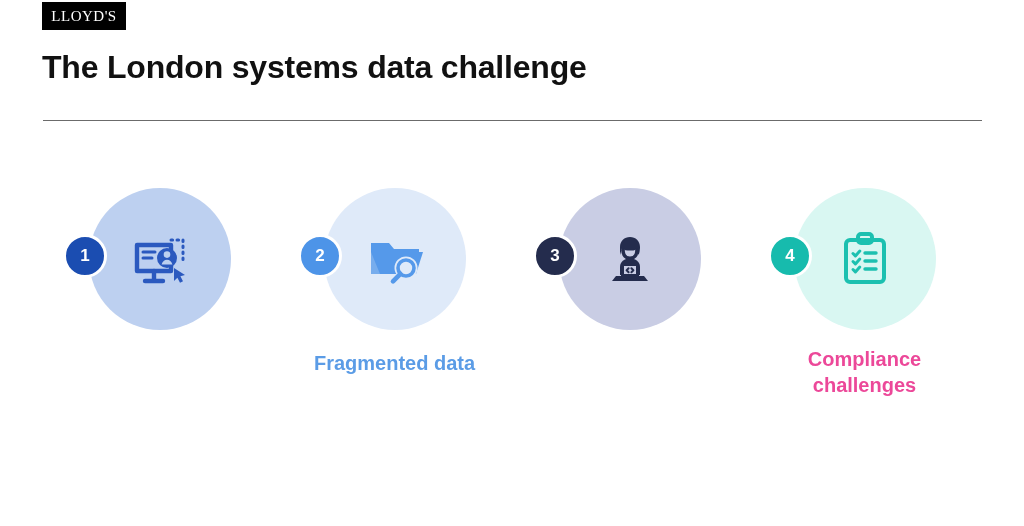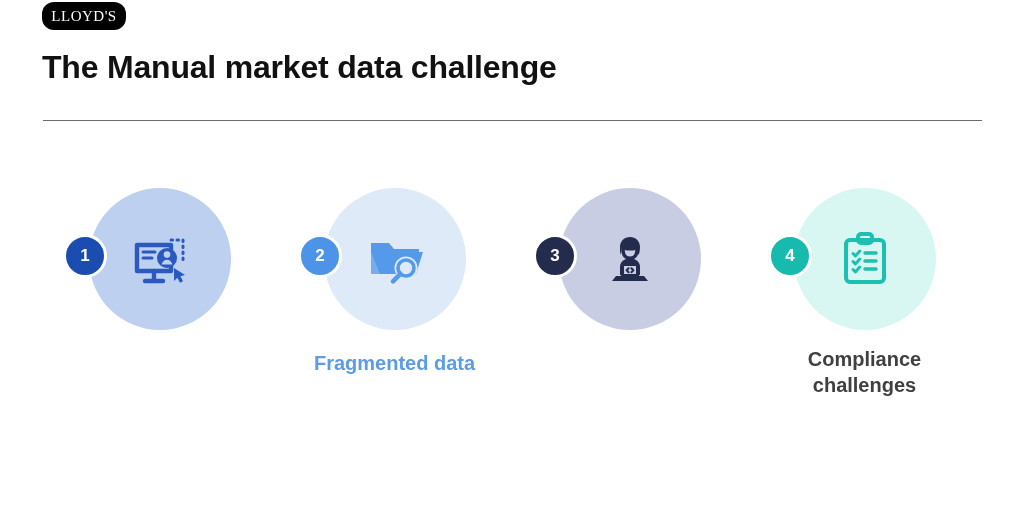--- a/index.html
+++ b/index.html
@@ -20,21 +20,20 @@
   .logo-box {
     position: absolute;
     left: 42px;
     top: 2px;
     width: 84px;
     height: 28px;
     background: #000000;
     display: flex;
     align-items: center;
     justify-content: center;
-    border-radius: 12px;
   }
   .logo-text {
     color: #ffffff;
     font-family: "Liberation Serif", serif;
     font-size: 15px;
     letter-spacing: 0.5px;
     line-height: 1;
     white-space: nowrap;
   }
 
@@ -137,21 +136,21 @@
   .item-2 .item-label { margin-top: 20px; }
   .item-4 .item-label { margin-top: 16px; }
 </style>
 </head>
 <body>
 
 <div class="logo-box">
   <span class="logo-text">LLOYD'S</span>
 </div>
 
-<div class="page-title">The Manual market data challenge</div>
+<div class="page-title">The London systems data challenge</div>
 <div class="title-rule"></div>
 
 <div class="items-row">
 
   <div class="item item-1">
     <div class="circle-wrap">
       <div class="big-circle" style="background:#bdd0f0"></div>
       <div class="badge" style="background:#1b4db1">
         <span>1</span>
       </div>
@@ -239,16 +238,16 @@
             <path d="M24 46.5 l2.4 2.4 4.4-4.8"></path>
           </g>
           <g stroke="#1cc0b0" stroke-width="3.4" stroke-linecap="round" fill="none">
             <path d="M36 30 h11"></path>
             <path d="M36 38 h11"></path>
             <path d="M36 46 h11"></path>
           </g>
         </svg>
       </div>
     </div>
-    <div class="item-label" style="color:#404040">Compliance challenges</div>
+    <div class="item-label" style="color:#ec4899">Compliance challenges</div>
   </div>
 
 </div>
 
 </body></html>

